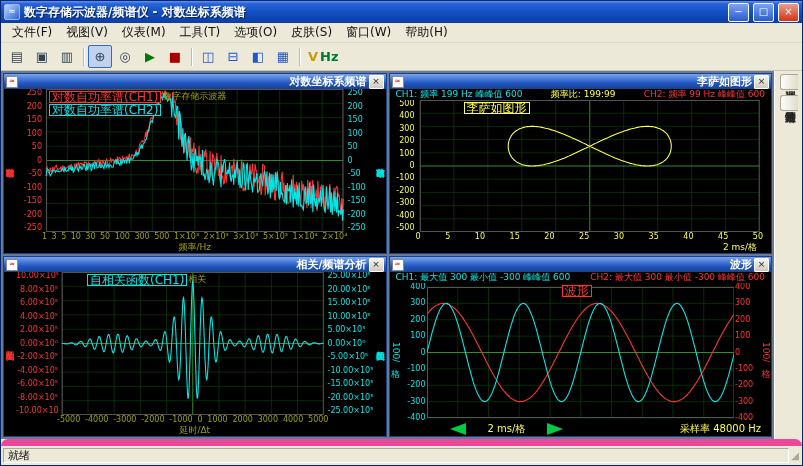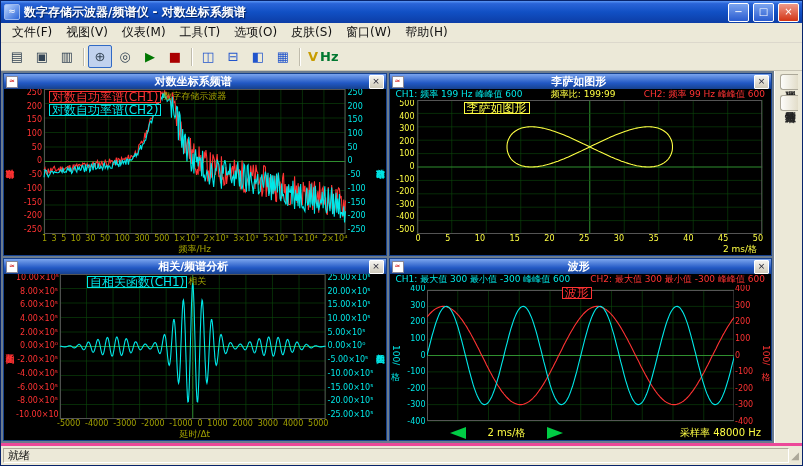--- a/index.html
+++ b/index.html
@@ -40,21 +40,21 @@
   .side-tab{writing-mode:vertical-rl;font-size:11px;color:#222;padding:7px 1px;
     border:1px solid #aca899;border-right:none;border-radius:3px 0 0 3px;
     background:linear-gradient(90deg,#fdfdfb,#e2ddc9);}
   
   .child{display:flex;flex-direction:column;border:1px solid #16418e;background:#000;
     min-width:0;min-height:0;overflow:hidden;}
   .child-titlebar{height:15px;flex:0 0 15px;display:flex;align-items:center;gap:2px;padding:0 2px;
     background:linear-gradient(180deg,#7aa4ee,#2258c4 60%,#16418e);}
   .child-icon{width:10px;height:10px;background:#fff;border:1px solid #889;font-size:7px;
     color:#c00;line-height:9px;text-align:center;}
-  .child-title{flex:1;text-align:center;color:#fff;font-size:11px;font-weight:bold;line-height:15px;
+  .child-title{flex:1;text-align:right;color:#fff;font-size:11px;font-weight:bold;line-height:15px;
     white-space:nowrap;overflow:hidden;}
   .child-close{width:13px;height:12px;border:1px solid #fff;border-radius:1px;
     background:linear-gradient(180deg,#f5f4f0,#cfcaba);color:#223;font-size:9px;line-height:11px;
     text-align:center;}
   .hdr{height:11px;flex:0 0 11px;display:flex;justify-content:space-between;align-items:center;
     font-size:9px;line-height:11px;padding:0 6px;background:#000;white-space:nowrap;overflow:hidden;text-align:center;}
   .plot-area{flex:1;display:flex;min-height:0;background:#000;}
   .vlabel{width:11px;flex:0 0 11px;display:flex;align-items:center;justify-content:center;
     font-size:9px;writing-mode:vertical-rl;white-space:nowrap;overflow:hidden;}
   .yticks{display:flex;flex-direction:column;justify-content:space-between;font-size:8px;
@@ -75,21 +75,21 @@
   .wave-footer{height:14px;flex:0 0 14px;display:flex;align-items:center;font-size:10px;
     background:#000;padding:0 10px;}
   .arrow-left{width:0;height:0;border:6px solid transparent;border-left:none;
     border-right:16px solid #00cc44;margin-left:50px;}
   .arrow-right{width:0;height:0;border:6px solid transparent;border-right:none;
     border-left:16px solid #00cc44;}
   .wf-center{color:#ffff44;margin:0 22px;}
   .wf-right{color:#ffff44;margin-left:auto;}
   
   .statusbar{height:17px;flex:0 0 17px;display:flex;align-items:center;gap:2px;
-    background:#ece9d8;border-top:3px solid #ec4899;padding:1px 2px;}
+    background:#ece9d8;border-top:7px solid #ec4899;padding:1px 2px;border-radius:7px;}
   .status-panel{flex:1;height:13px;font-size:11px;line-height:13px;padding:0 4px;
     border:1px solid;border-color:#aca899 #fff #fff #aca899;color:#111;}
   .grip{color:#aca899;font-size:10px;line-height:13px;padding-right:1px;}
 </style>
 </head>
 <body>
 
 <div class="app">
 
   <div class="titlebar">

